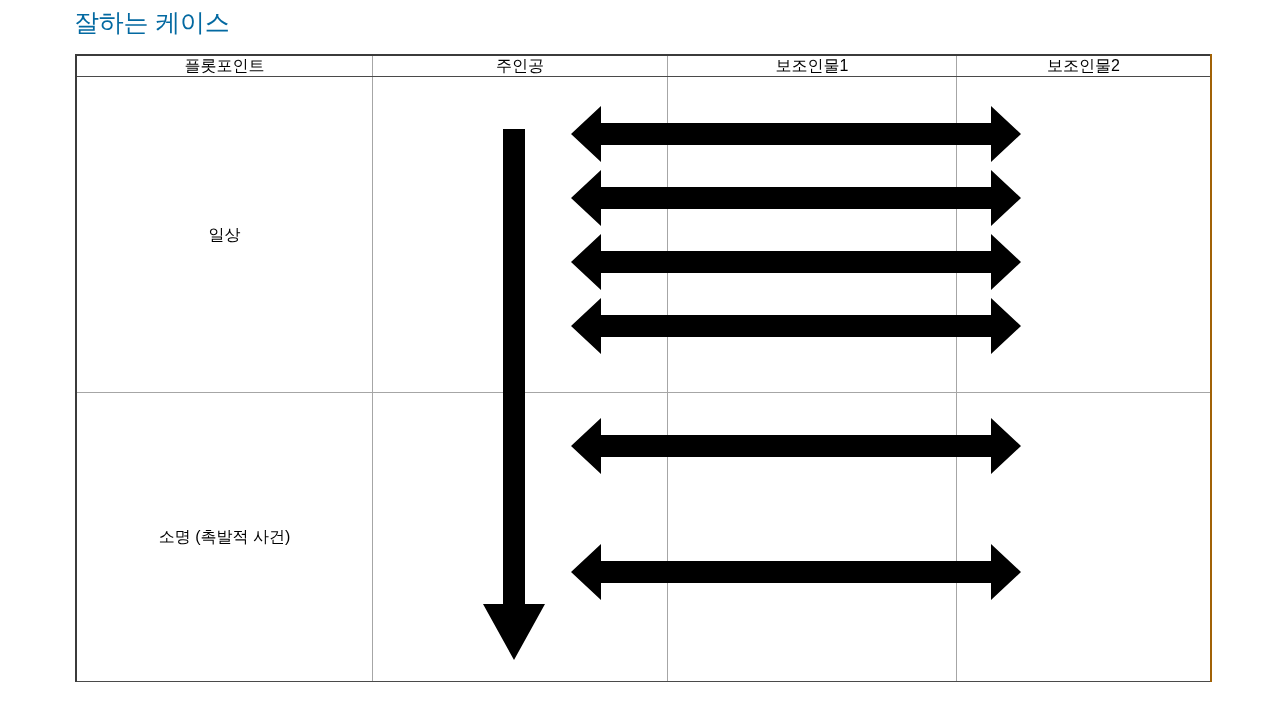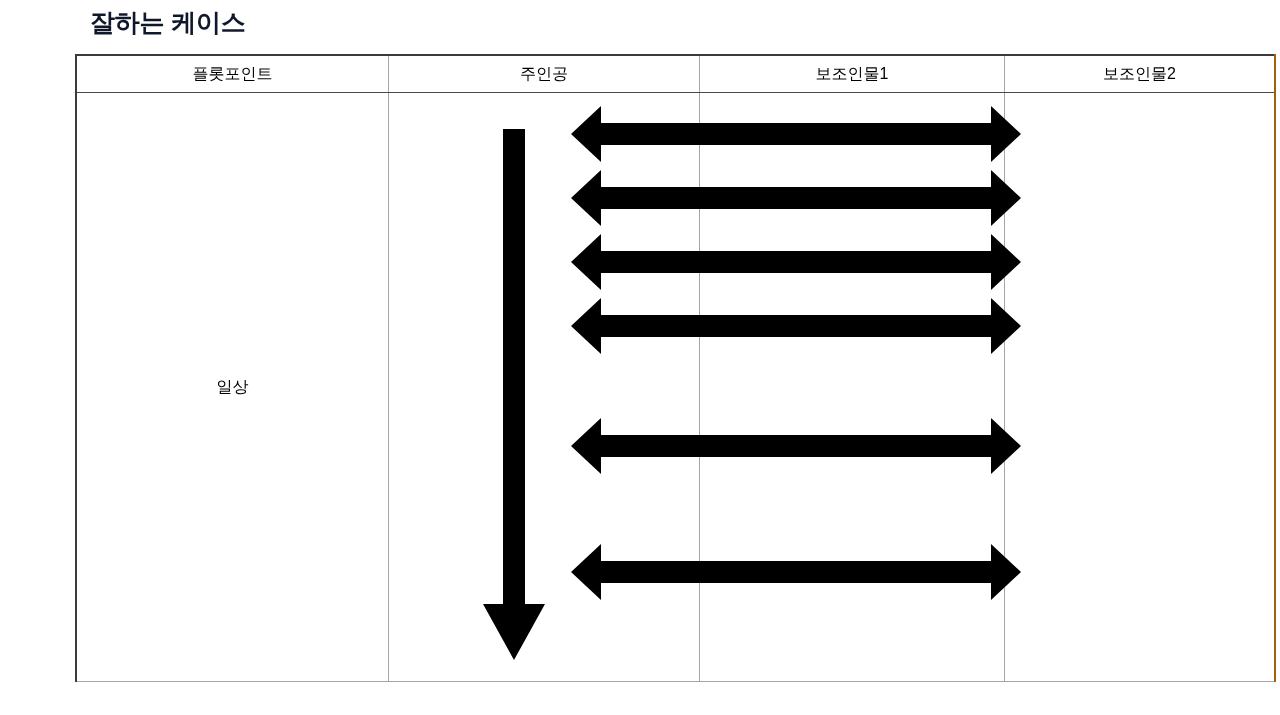--- a/index.html
+++ b/index.html
@@ -15,41 +15,40 @@
     overflow: hidden;
     position: relative;
   }
 
   
   #slide-title {
     position: absolute;
     left: 74px;
     top: 6px;
     font-size: 25px;
-    font-weight: bold;
+    font-weight: normal;
     letter-spacing: -0.2px;
-    color: #0f172a;
+    color: #0369a1;
     white-space: nowrap;
-    margin-left: 16px;
   }
 
   
   #matrix-table {
     position: absolute;
     left: 75px;
     top: 54px;
     width: 1130px;
     height: 628px;
     border-collapse: collapse;
     table-layout: fixed;
   }
   #matrix-table td,
   #matrix-table th {
     border: 1px solid #a6a6a6;
-    padding: 8px;
+    padding: 0;
     margin: 0;
     text-align: center;
     vertical-align: middle;
     font-weight: normal;
     font-size: 16px;
     color: #000000;
     background: transparent;
   }
   #matrix-table .outer-top    { border-top: 2px solid #3b3b3b; }
   #matrix-table .outer-left   { border-left: 2px solid #3b3b3b; }
@@ -102,20 +101,28 @@
   </thead>
   <tbody>
     <tr style="height:70px">
       <td class="outer-left">
           <span class="cell-text">일상</span>
         </td>
       <td></td>
       <td></td>
       <td class="outer-right"></td>
     </tr>
+    <tr style="height:64px">
+      <td class="outer-left thick-rule">
+          <span class="cell-text">소명 (촉발적 사건)</span>
+        </td>
+      <td class="thick-rule"></td>
+      <td class="thick-rule"></td>
+      <td class="outer-right thick-rule"></td>
+    </tr>
   </tbody>
 </table>
 
 <svg id="arrow-layer" viewBox="0 0 1280 715" width="1280" height="715">
   <g id="arrow-group-vertical">
       <polygon points="503,129 525,129 525,604 545,604 514,660 483,604 503,604" fill="#000000"></polygon>
     </g>
   <g id="arrow-group-horizontal">
       <polygon points="571,134 601,106 601,123 991,123 991,106 1021,134 991,162 991,145 601,145 601,162" fill="#000000"></polygon>
       <polygon points="571,198 601,170 601,187 991,187 991,170 1021,198 991,226 991,209 601,209 601,226" fill="#000000"></polygon>

